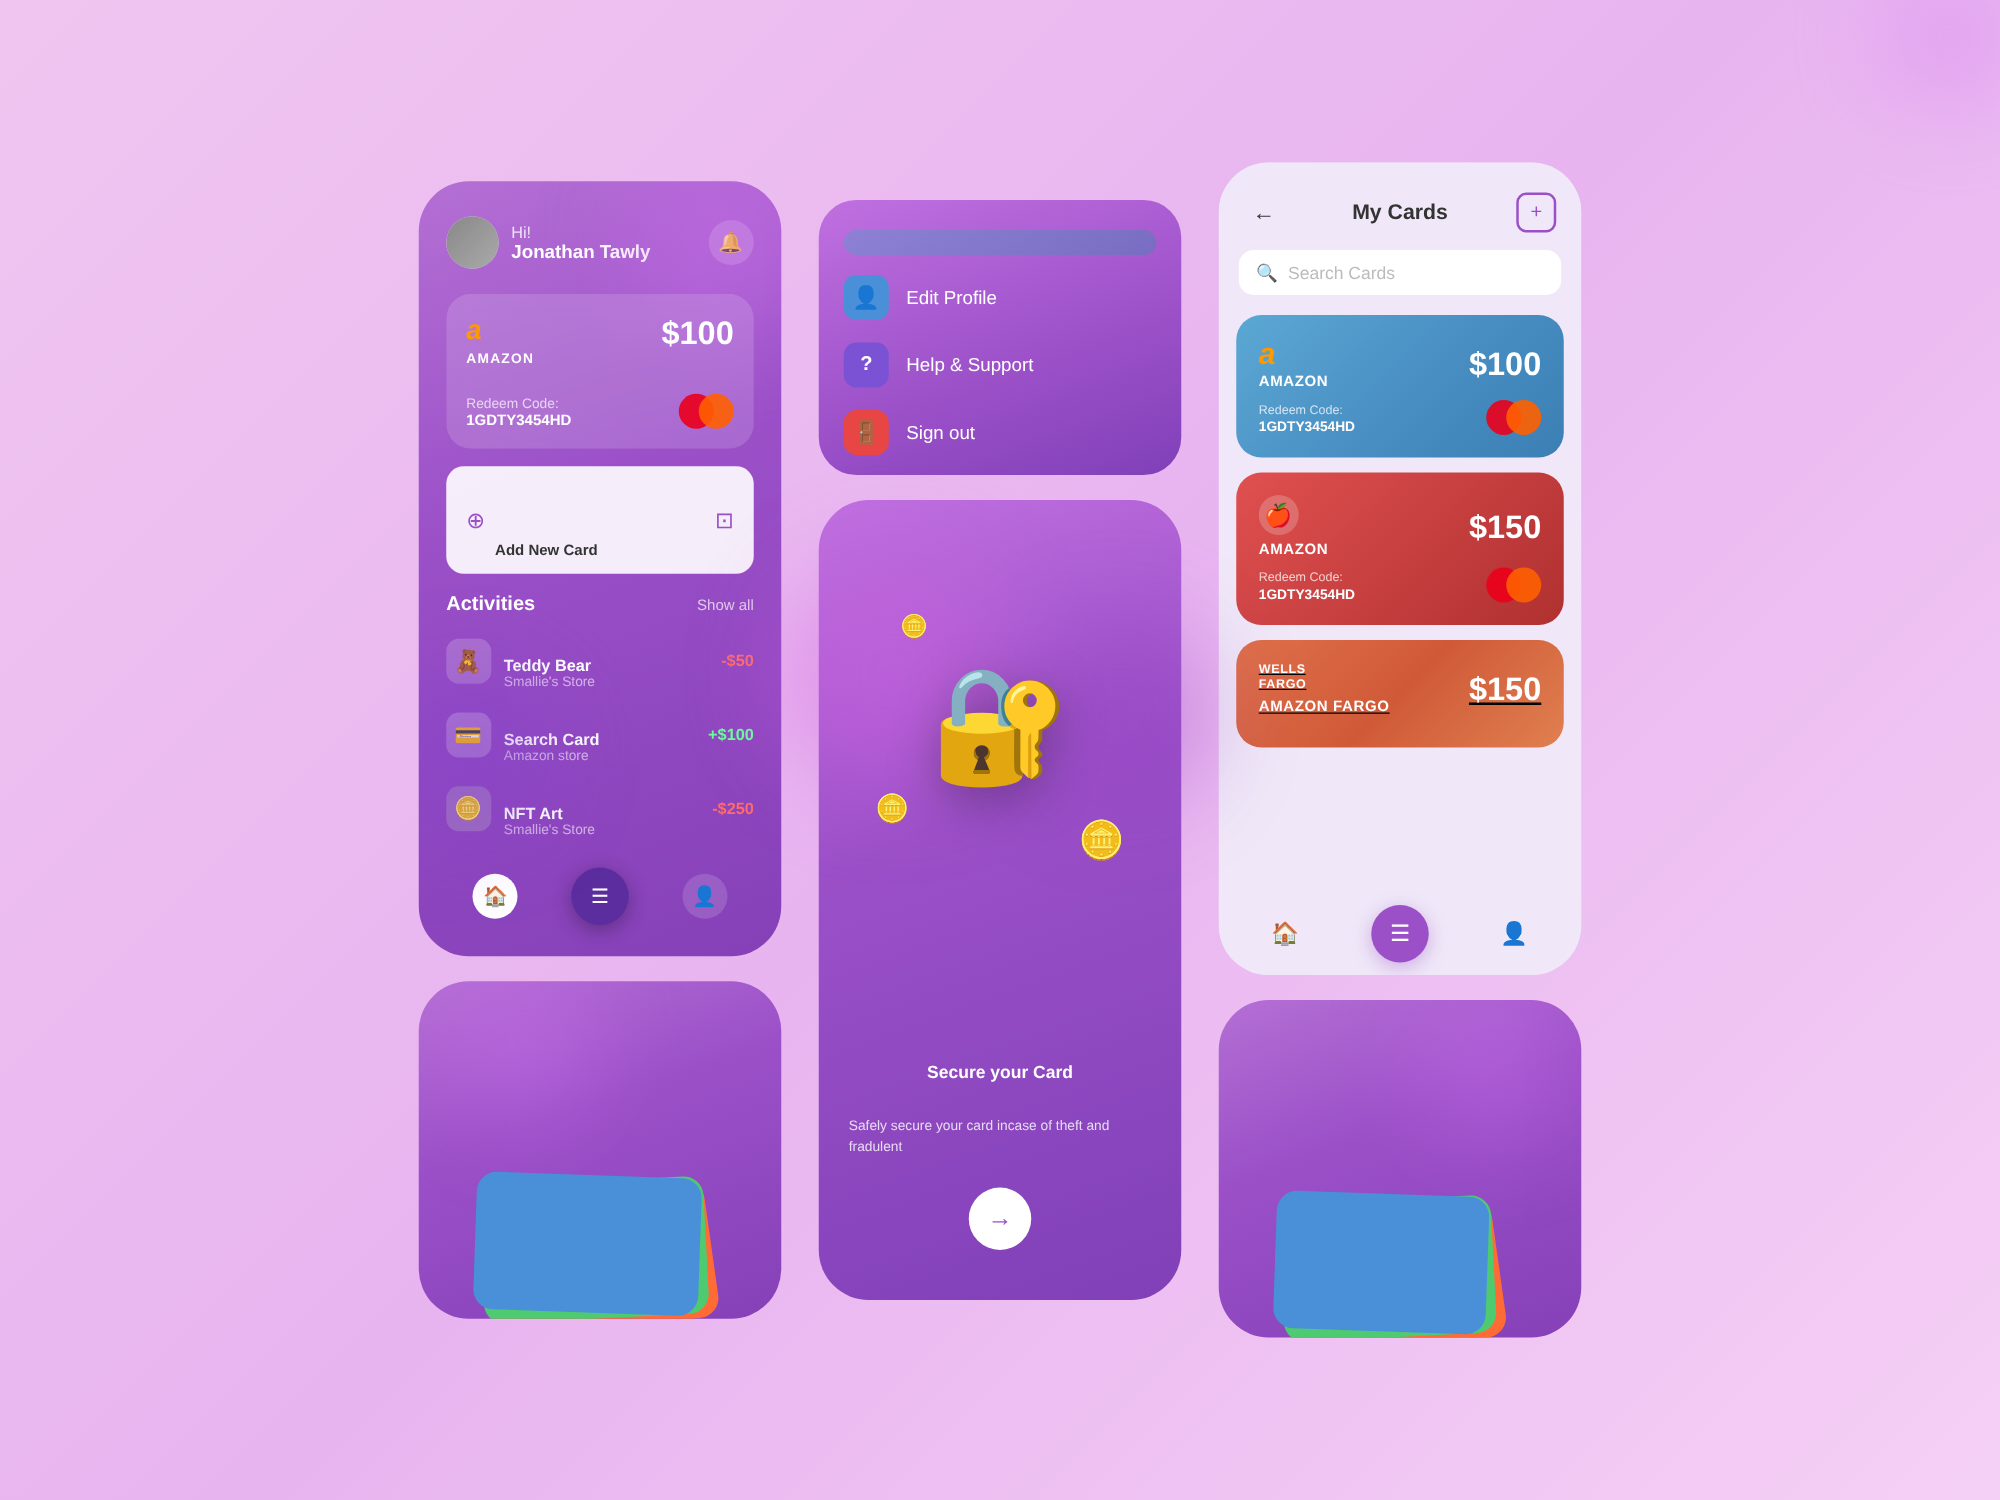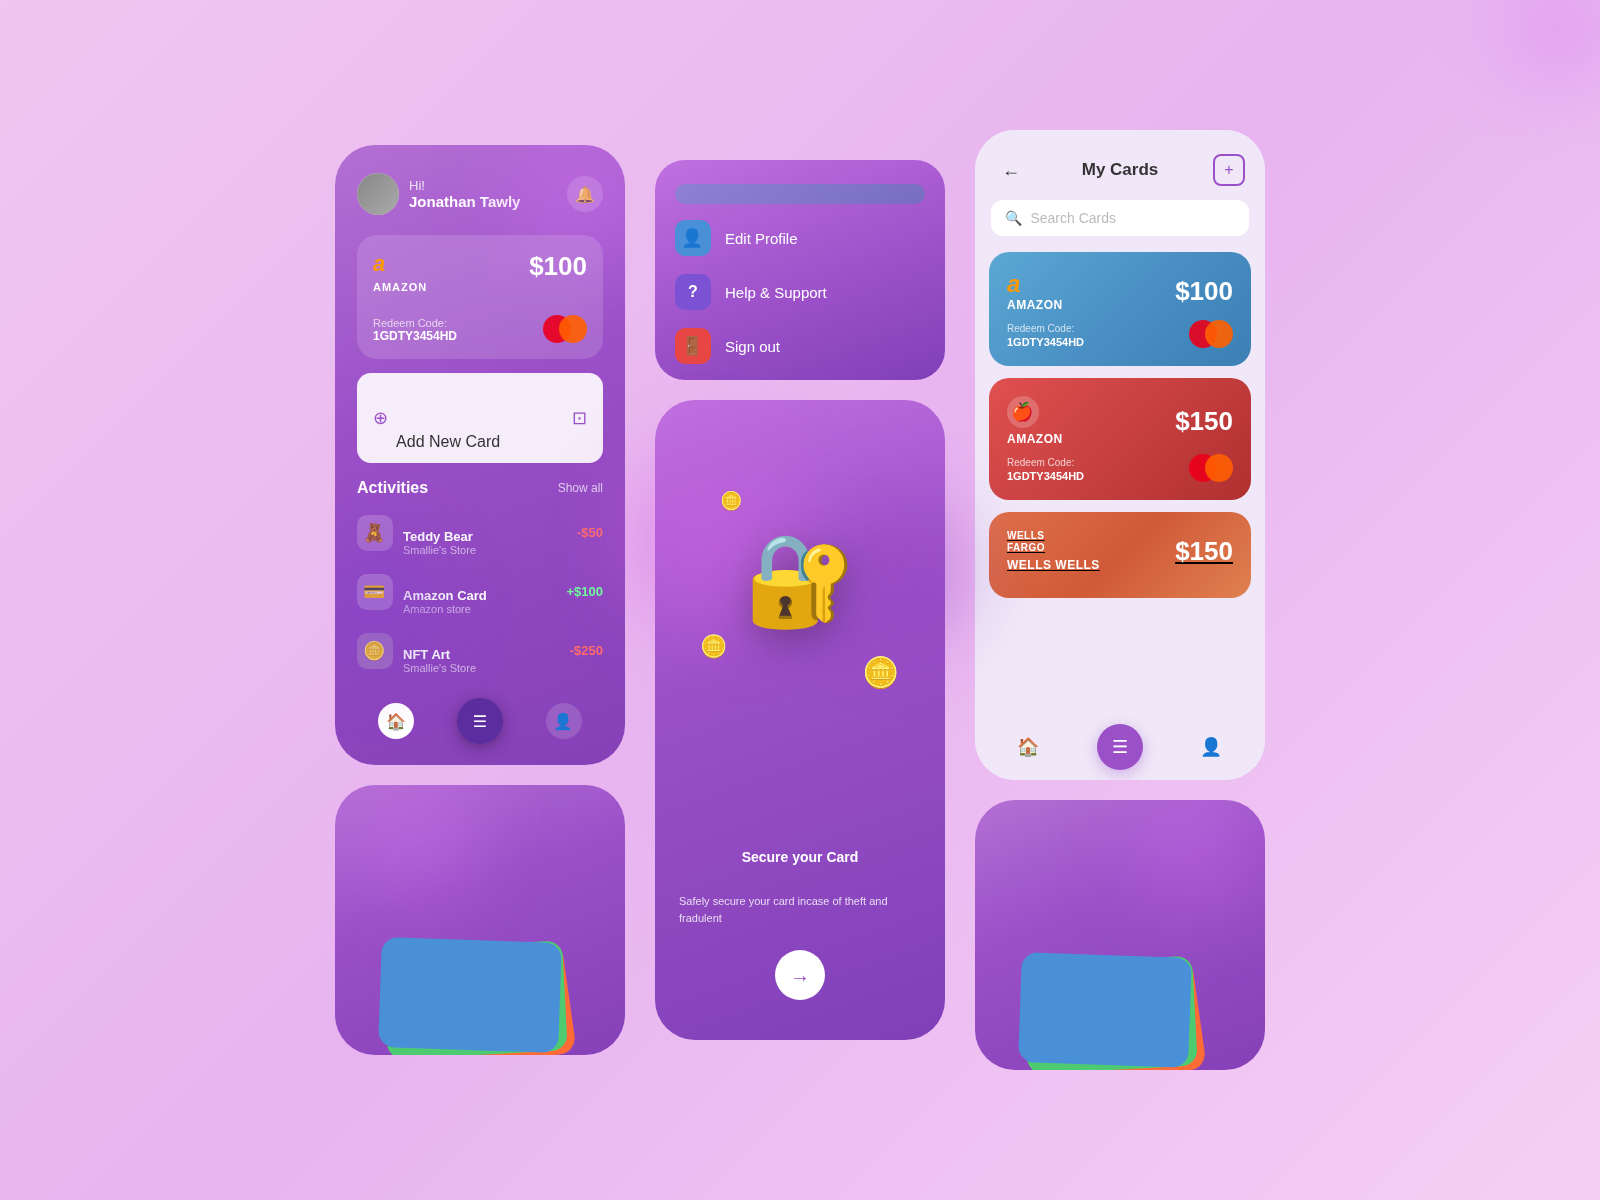--- a/index.html
+++ b/index.html
@@ -157,21 +157,21 @@
       border-radius: 14px;
       padding: 12px 16px;
       display: flex;
       align-items: center;
       justify-content: space-between;
       margin-bottom: 16px;
     }
 
     .add-card-left { display: flex; align-items: center; gap: 8px; }
     .add-card-icon { color: #9b50c8; font-size: 18px; }
-    .add-card-text { color: #333; font-size: 16px; font-weight: 400; margin-top: 48px; }
+    .add-card-text { color: #333; font-size: 12px; font-weight: 700; margin-top: 48px; }
     .scan-icon { color: #9b50c8; font-size: 18px; }
 
     
     .activities-header {
       display: flex;
       align-items: center;
       justify-content: space-between;
       margin-bottom: 12px;
     }
 
@@ -556,21 +556,21 @@
       <div class="activity-info">
         <div class="activity-name">Teddy Bear</div>
         <div class="activity-store">Smallie's Store</div>
       </div>
       <div class="activity-amount amount-neg">-$50</div>
     </div>
 
     <div class="activity-item">
       <div class="activity-thumb" style="background:rgba(255,255,255,0.25);">💳</div>
       <div class="activity-info">
-        <div class="activity-name">Amazon Card</div>
+        <div class="activity-name">Search Card</div>
         <div class="activity-store">Amazon store</div>
       </div>
       <div class="activity-amount amount-pos">+$100</div>
     </div>
 
     <div class="activity-item">
       <div class="activity-thumb" style="background:rgba(200,200,200,0.3);">🪙</div>
       <div class="activity-info">
         <div class="activity-name">NFT Art</div>
         <div class="activity-store">Smallie's Store</div>
@@ -690,21 +690,21 @@
           <div class="mc-circle2"></div>
           <div class="mc-circle1" style="margin-left:-12px;"></div>
         </div>
       </div>
     </div>
 
     <div class="card-item-wells">
       <div class="card-brand-row">
         <div class="brand-logo-area">
           <div class="wells-logo-text">WELLS<br>FARGO</div>
-          <div class="brand-name" style="margin-top:4px;">WELLS WELLS</div>
+          <div class="brand-name" style="margin-top:4px;">AMAZON FARGO</div>
         </div>
         <div class="card-amount-big">$150</div>
       </div>
     </div>
 
     <div class="right-phone-nav">
       <div class="right-nav-icon">🏠</div>
       <div class="right-nav-floating">☰</div>
       <div class="right-nav-icon">👤</div>
     </div>

